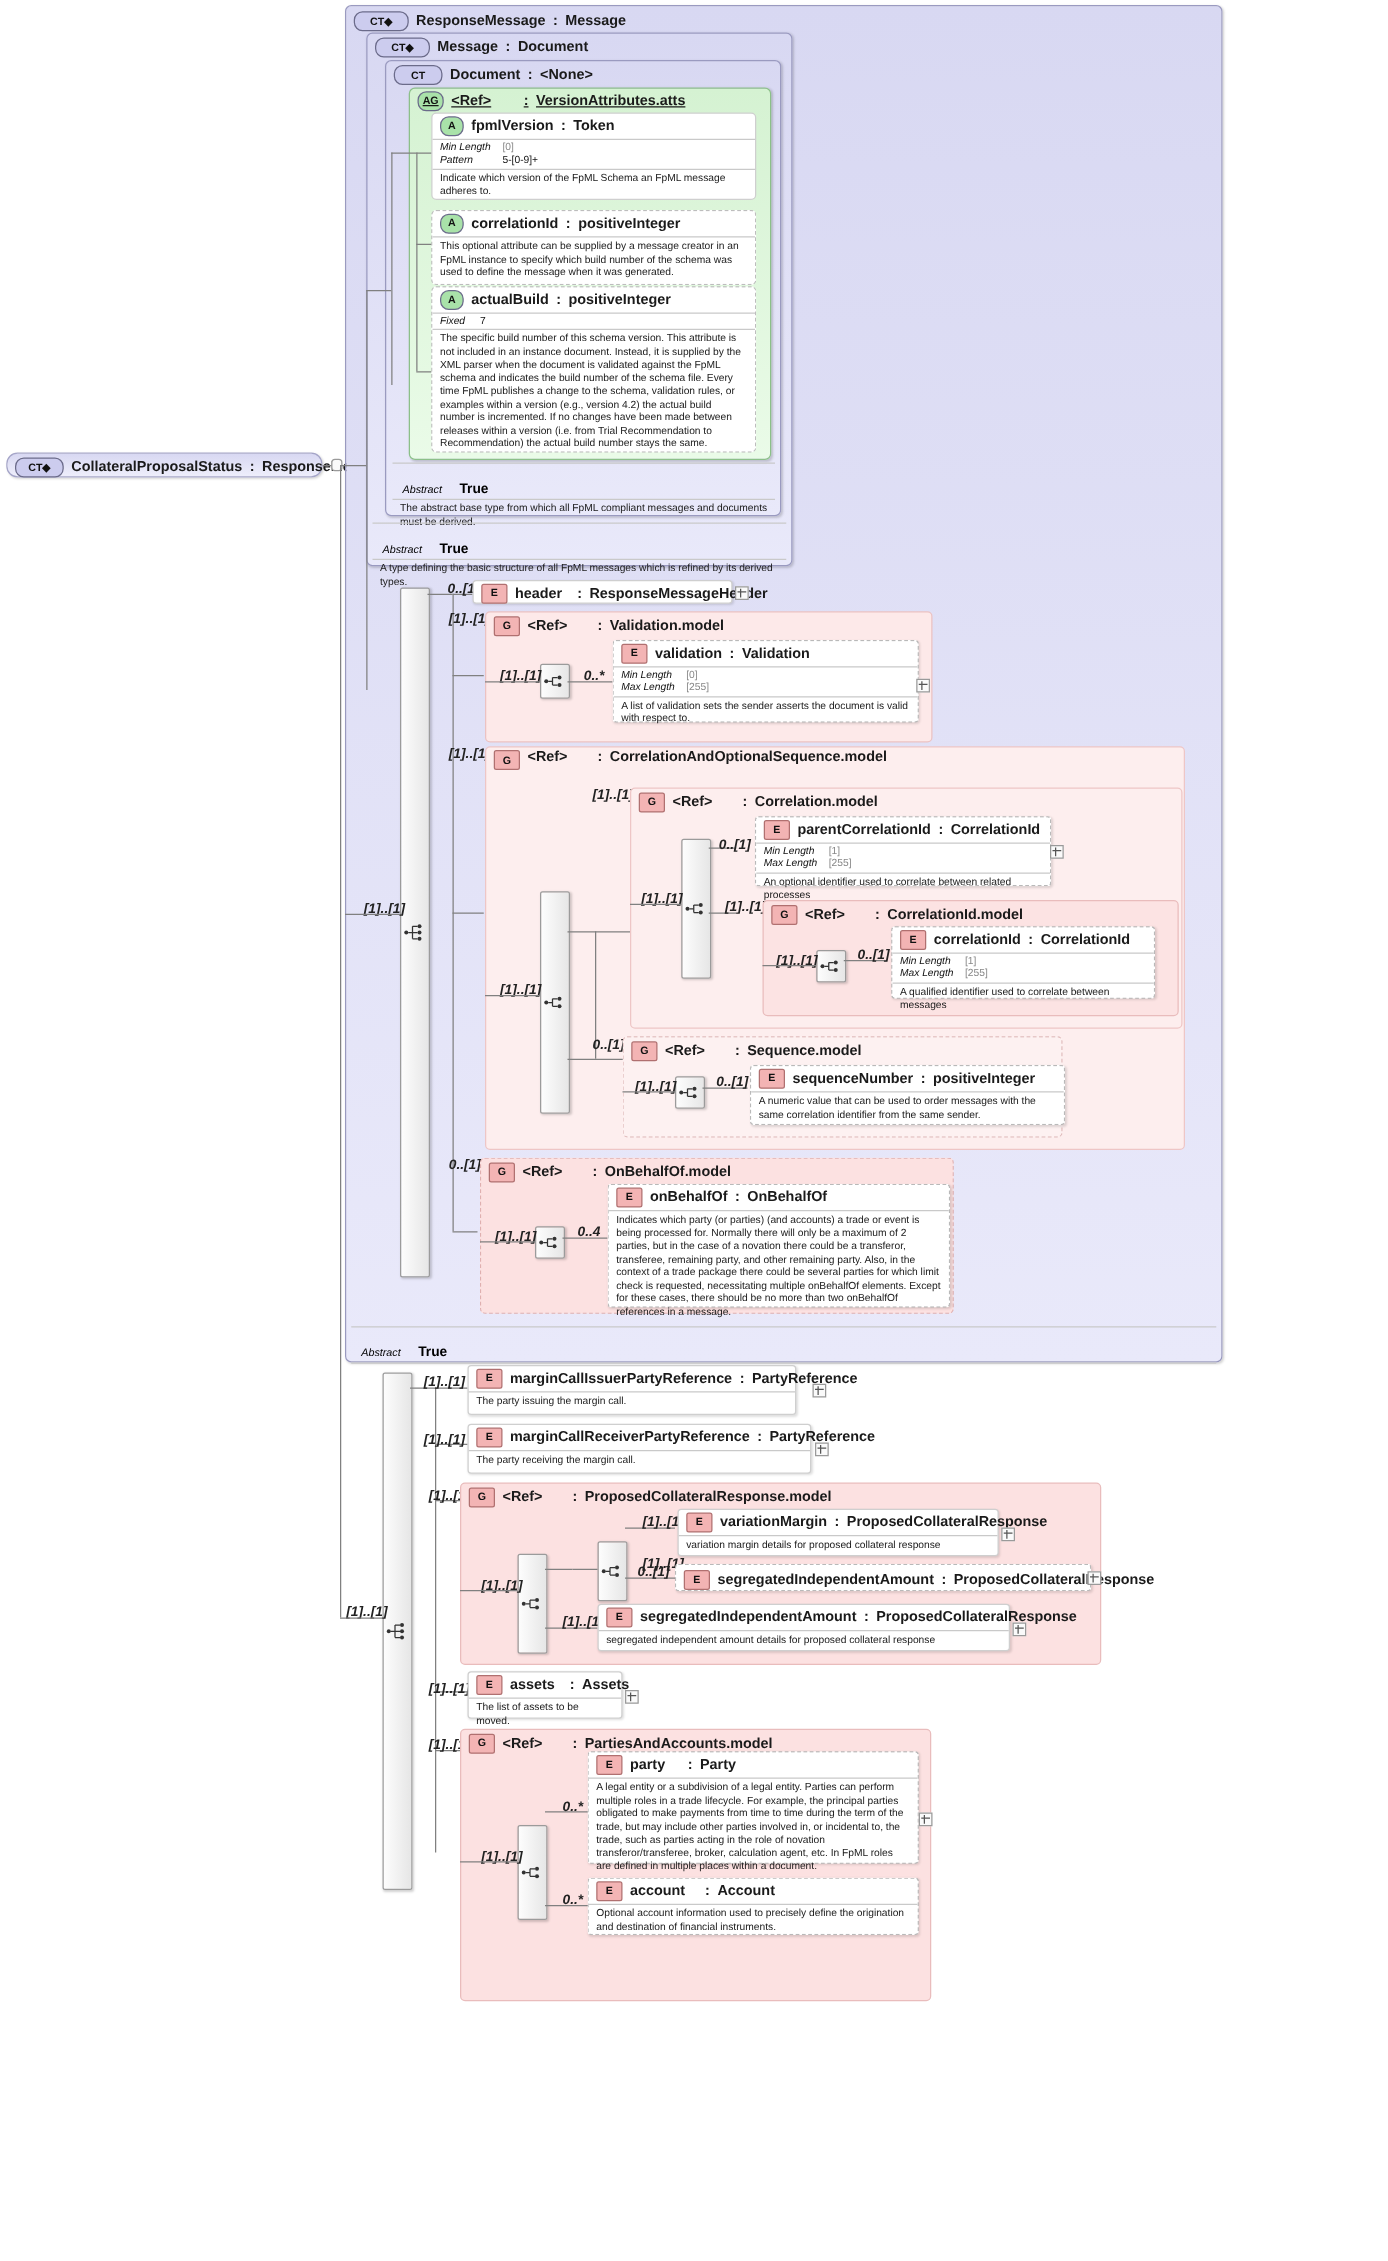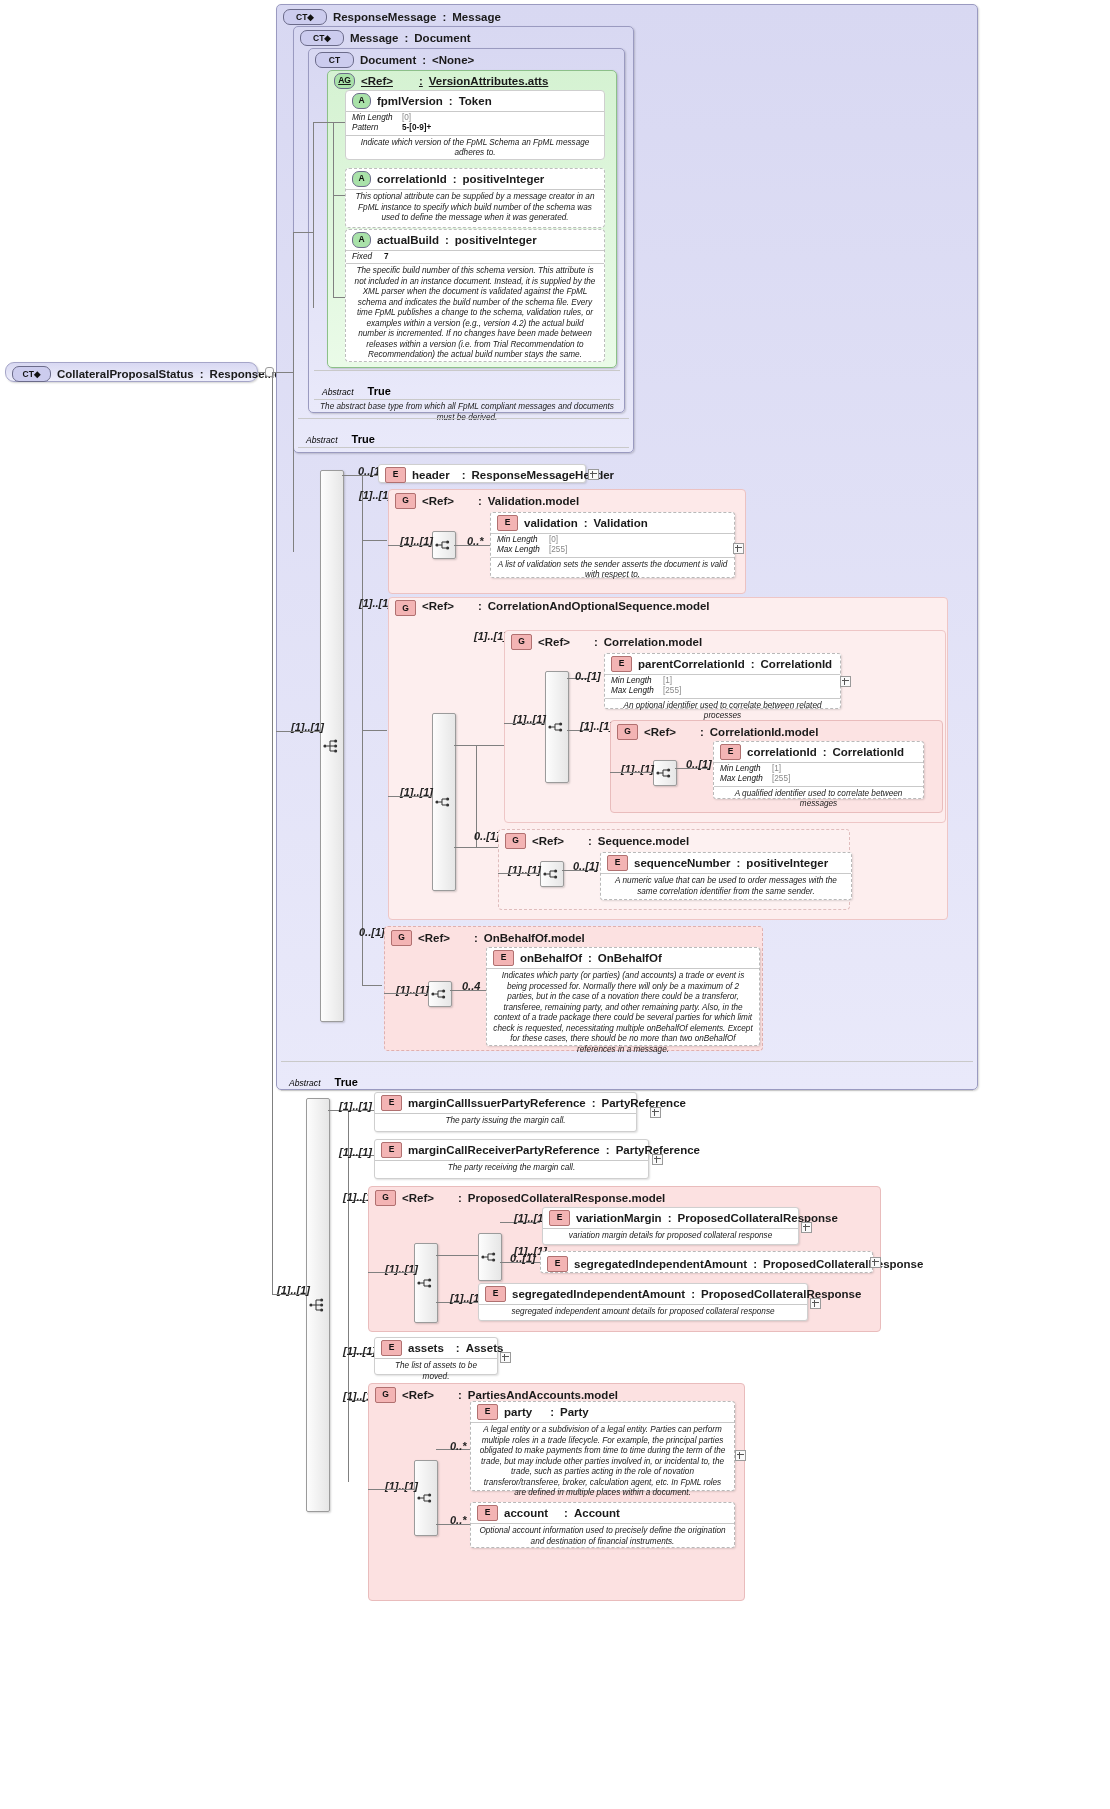--- a/index.html
+++ b/index.html
@@ -28,23 +28,23 @@
   .ctbox{background:linear-gradient(to bottom,#d8d8f2,#e9e9fa);border:1px solid #9a9ac0;border-radius:5px;box-shadow:1px 1px 2px rgba(0,0,0,.18);}
   
   .agbox{background:linear-gradient(to bottom,#d5f2d2,#eafbe8);border:1px solid #8cc089;border-radius:5px;box-shadow:1px 1px 2px rgba(0,0,0,.18);}
   .abox{background:linear-gradient(to bottom,#e5f8e2,#f4fdf2);border:1px dashed #8cc089;border-radius:4px;}
   .pkbox-l{background:#fdeaea;border:1px solid #e9bcbc;border-radius:4px;}
   .elbox{background:#fff;border:1px solid #cfcfcf;border-radius:3px;box-shadow:1px 1px 2px rgba(0,0,0,.13);}
   .elbox.dash{border:1px dashed #b9b9b9;}
 
   .facets{font-size:8.2px;color:#111;line-height:1.25;padding:1px 6px;}
   .facets .k{font-style:italic;display:inline-block;}
-  .facets .v{font-weight:bold;}
+  .facets .v{font-weight:normal;}
   .facets .vg{color:#888;font-weight:normal;}
-  .doc{font-size:8.2px;font-style:italic;color:#1a1a1a;line-height:1.28;padding:2px 6px;text-align:center;}
+  .doc{font-size:8.2px;color:#1a1a1a;line-height:1.28;padding:2px 6px;}
   .hr{height:1px;background:#c9c9c9;margin:0;}
   .abstract{font-size:8.6px;padding:2px 8px;display:flex;gap:14px;align-items:baseline;}
   .abstract .k{font-style:italic;}
   .abstract .v{font-weight:bold;font-size:11px;margin-top:12px;}
 
   
   .ln{position:absolute;background:#808080;}
   .lnh{height:1px;}
   .lnv{width:1px;}
 
@@ -163,20 +163,21 @@
   <div class="doc">The abstract base type from which all FpML compliant messages and documents must be derived.</div>
 </div>
 
 <div class="abs" style="left:298px;top:418px;width:331px;">
   <div class="hr"></div>
   <div class="abstract">
       <span class="k">Abstract</span>
       <span class="v">True</span>
     </div>
   <div class="hr"></div>
+  <div class="doc">A type defining the basic structure of all FpML messages which is refined by its derived types.</div>
 </div>
 
 <div class="ln lnh" style="left:272px;top:372px;width:21px;"></div>
 <div class="ln lnv" style="left:293px;top:232px;height:320px;"></div>
 <div class="ln lnh" style="left:293px;top:232px;width:20px;"></div>
 <div class="ln lnv" style="left:313px;top:122px;height:186px;"></div>
 <div class="ln lnh" style="left:313px;top:122px;width:20px;"></div>
 <div class="ln lnv" style="left:333px;top:122px;height:175px;"></div>
 <div class="ln lnh" style="left:333px;top:122px;width:12px;"></div>
 <div class="ln lnh" style="left:333px;top:195px;width:12px;"></div>

